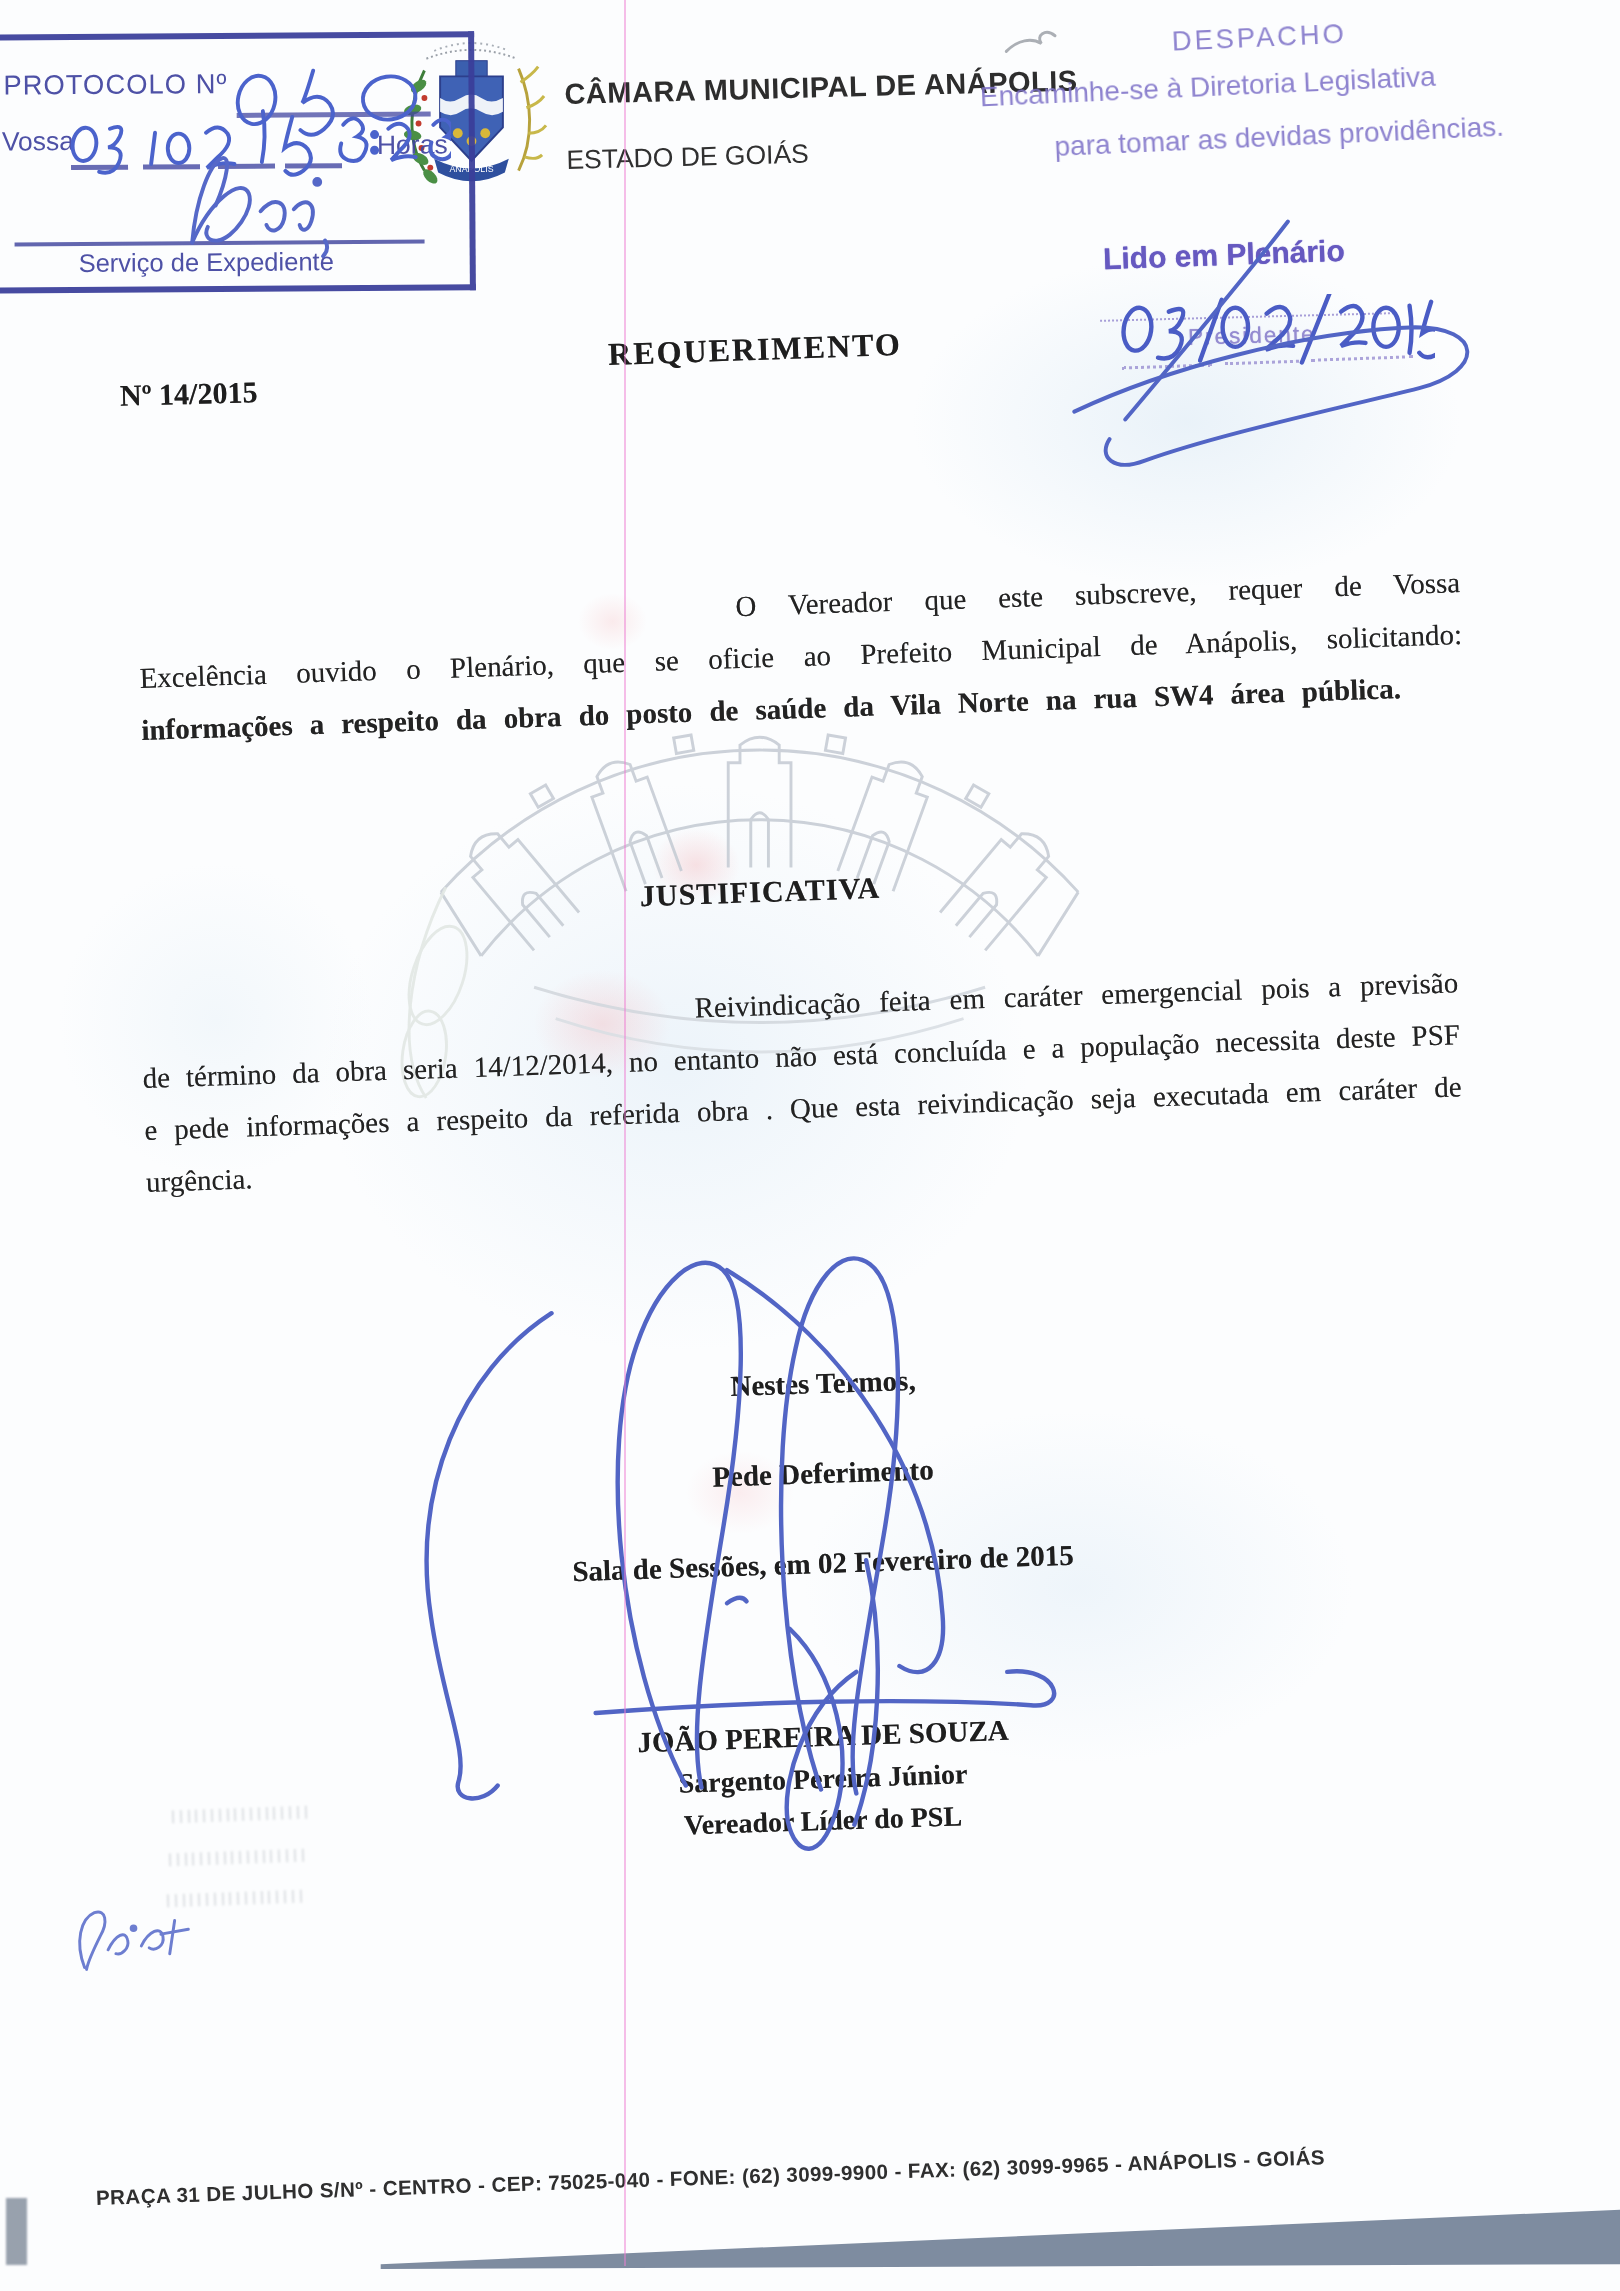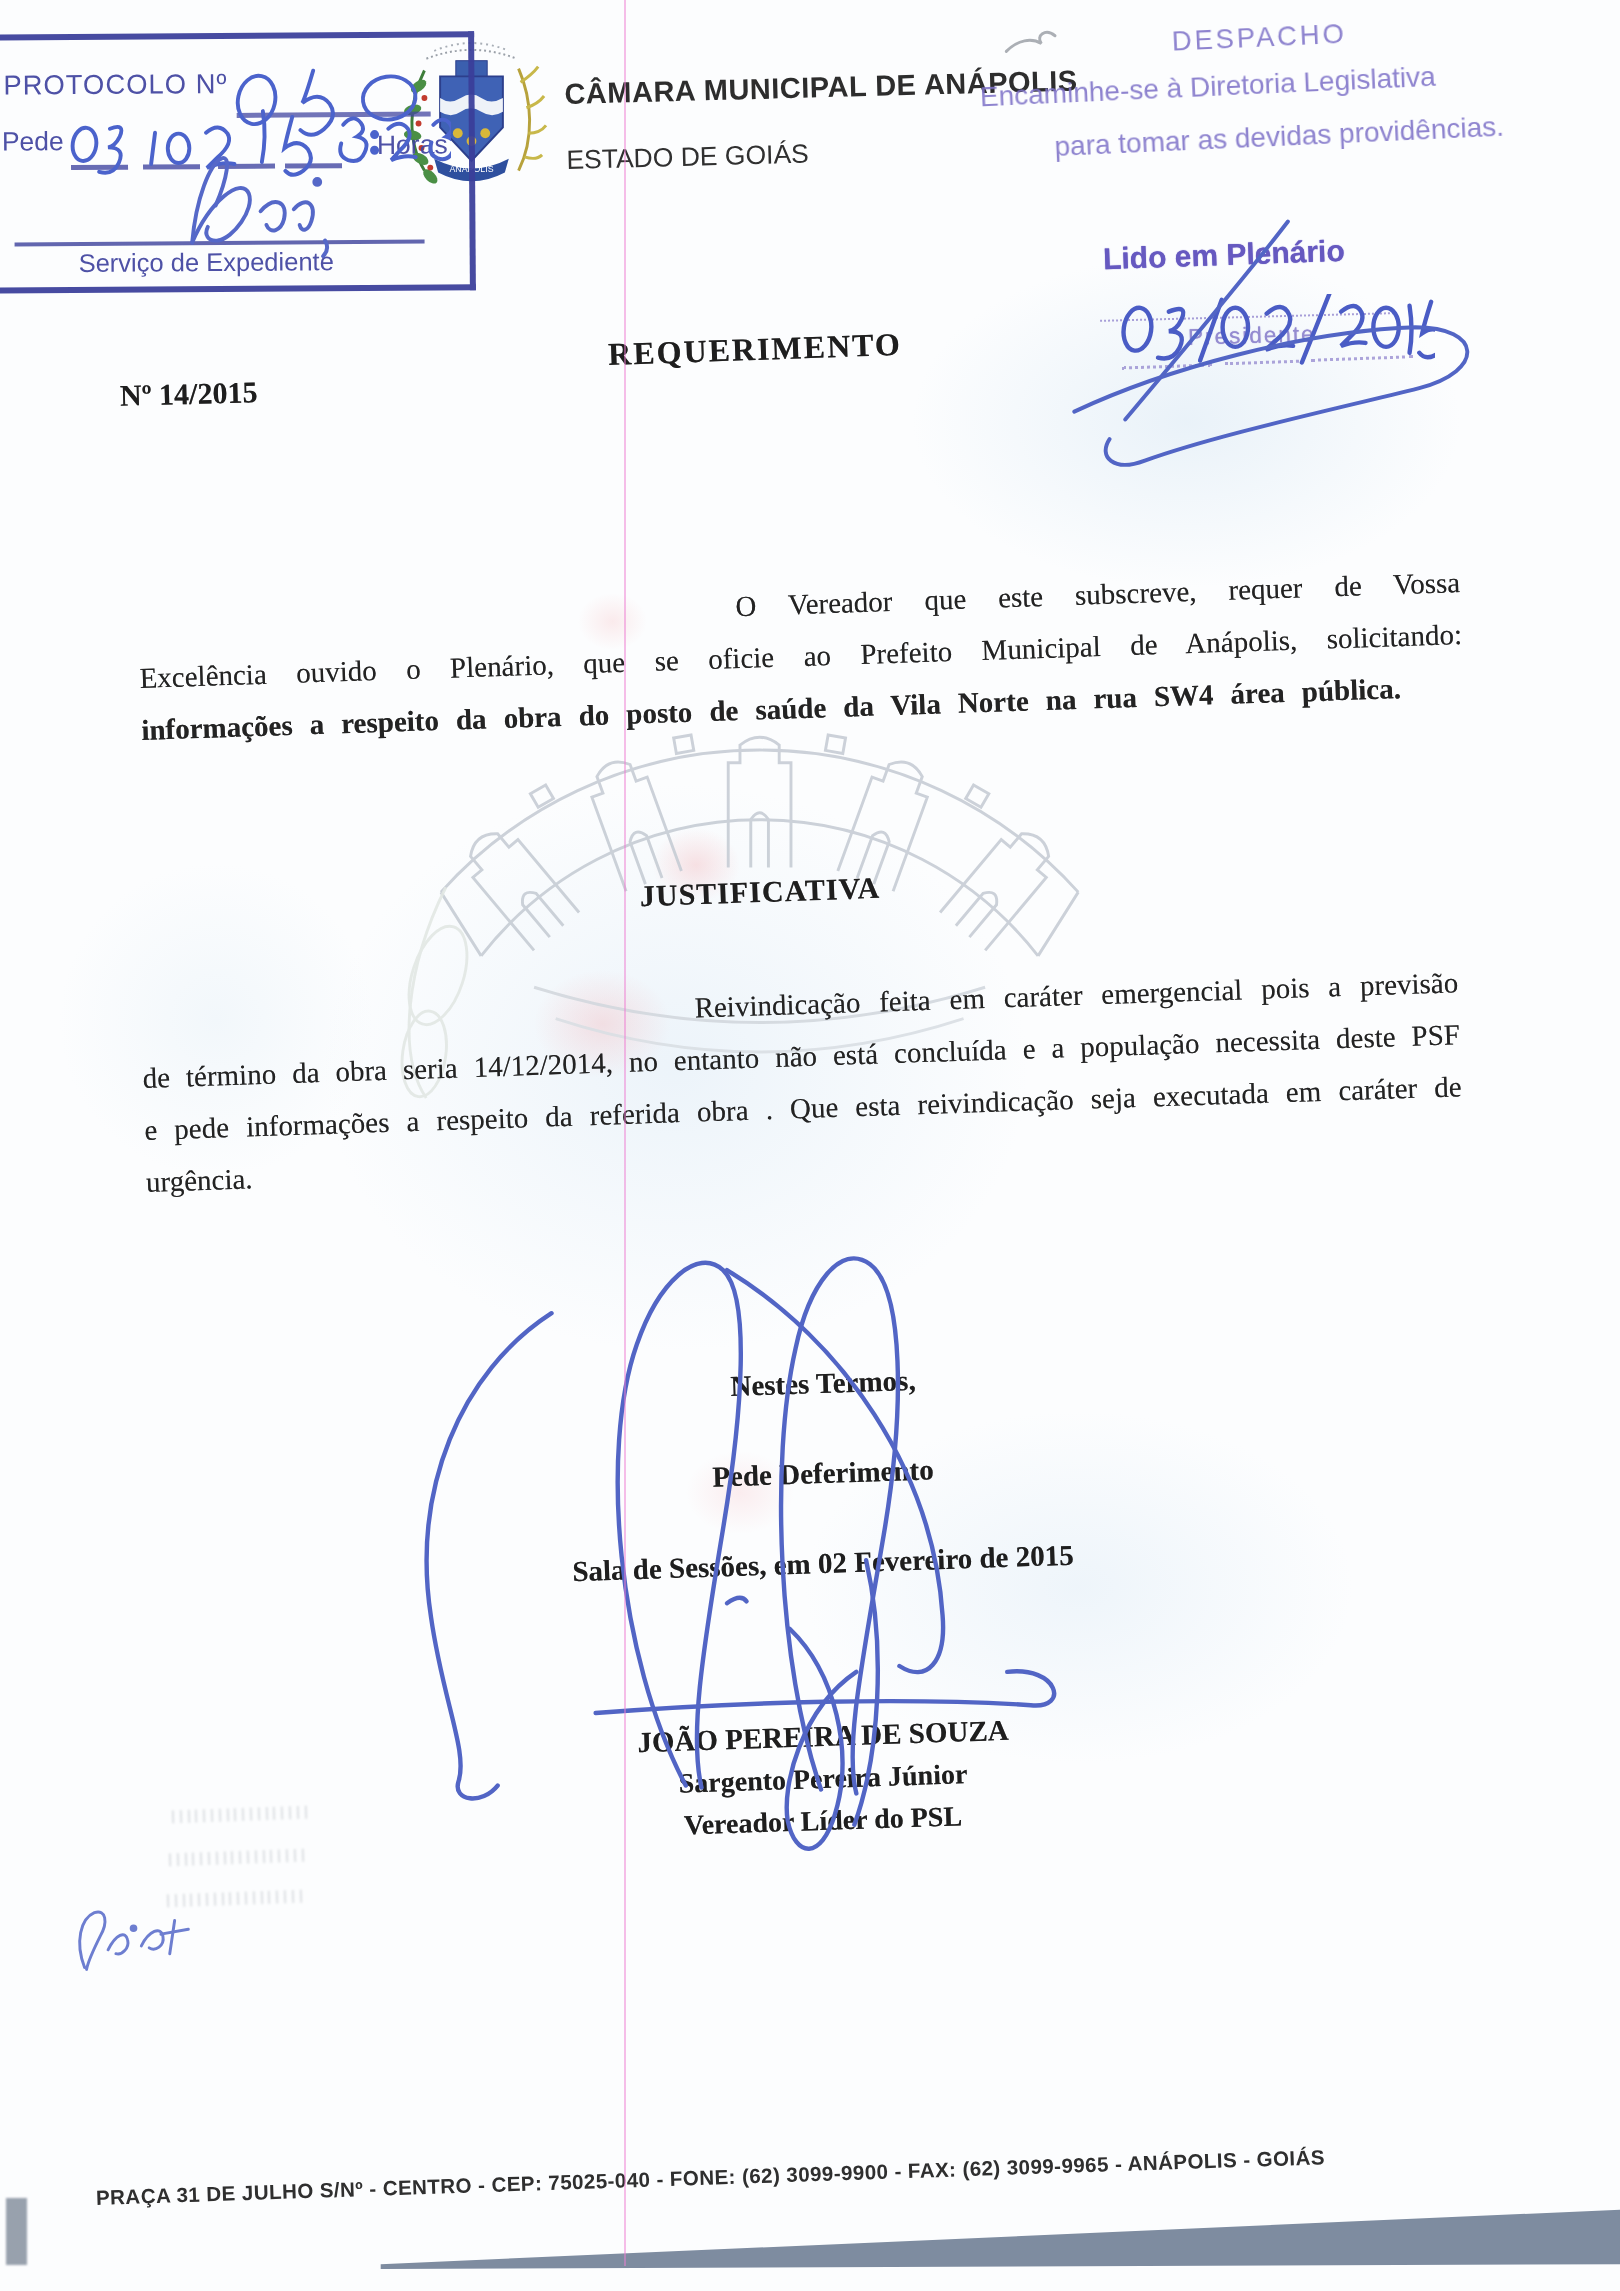--- a/index.html
+++ b/index.html
@@ -128,21 +128,21 @@
         <circle cx="78" cy="104" r="5"></circle>
         <circle cx="92" cy="96" r="5"></circle>
       </g>
     <path d="M40,122 Q78,142 116,122 L112,136 Q78,154 44,136 Z" fill="#2e4f9e"></path>
     <text x="78" y="136" text-anchor="middle" font-family="Liberation Sans,sans-serif" font-size="9" fill="#ffffff">ANÁPOLIS</text>
   </svg>
 
   <div class="abs" style="left:-35px;top:33px;width:504px;height:247px;border:6.9px solid #3a3e9a;border-left:none;opacity:.93;z-index:5;transform:rotate(-.4deg);">
     <div class="abs sans" style="left:39px;top:29px;font-size:27.4px;color:#4145a0;letter-spacing:1px;">PROTOCOLO Nº</div>
     <div class="abs" style="left:272px;top:74px;width:194px;height:4.9px;background:#4145a0;opacity:.8;"></div>
-    <div class="abs sans" style="left:37px;top:86px;font-size:26.5px;color:#4145a0;">Pede</div>
+    <div class="abs sans" style="left:37px;top:86px;font-size:26.5px;color:#4145a0;">Vossa</div>
     <div class="dashseg" style="left:106px;top:125px;width:57px;"></div>
     <div class="dashseg" style="left:178px;top:125px;width:57px;"></div>
     <div class="dashseg" style="left:253px;top:125px;width:57px;"></div>
     <div class="dashseg" style="left:320px;top:125px;width:57px;"></div>
     <div class="abs sans" style="left:412px;top:92px;font-size:26.5px;color:#4145a0;">Horas</div>
     <div class="abs" style="left:49px;top:202px;width:410px;height:3.9px;background:#3a3e9a;opacity:.85;"></div>
     <div class="abs sans" style="left:59px;top:209px;width:363px;text-align:center;font-size:25.5px;color:#4145a0;">Serviço de Expediente</div>
   </div>
 
   <svg class="abs" style="left:225px;top:59px;z-index:6;" width="225" height="78" viewBox="0 0 230 80" aria-label="050">

